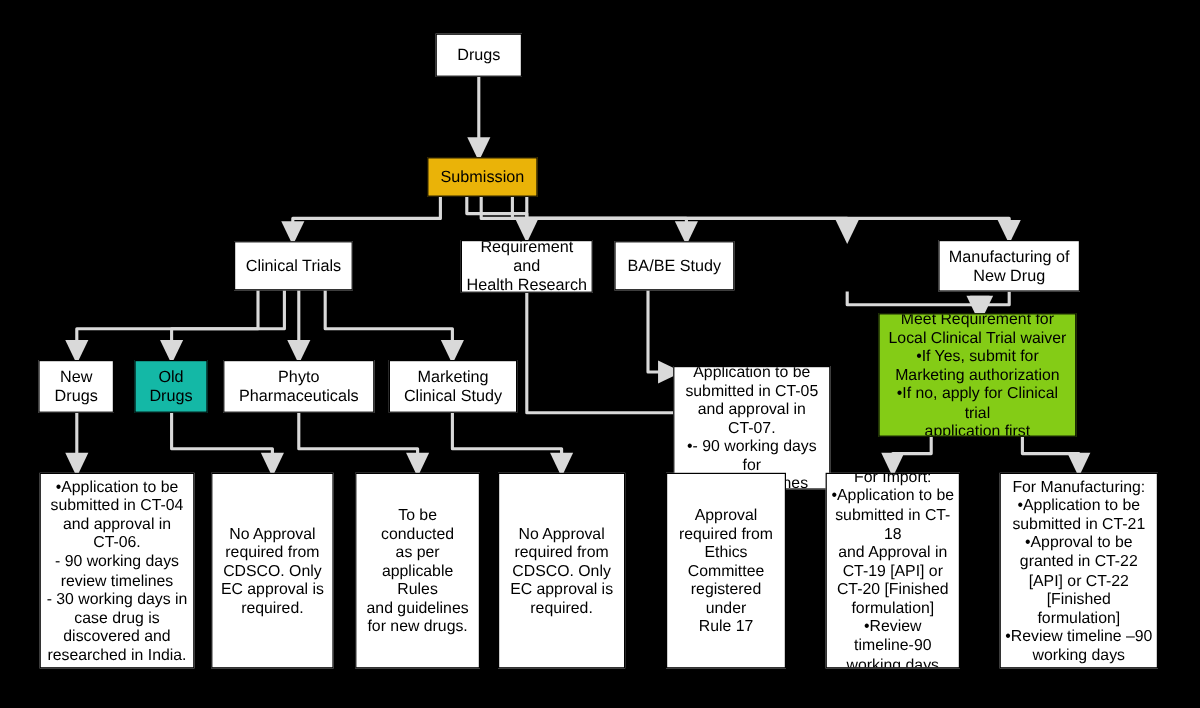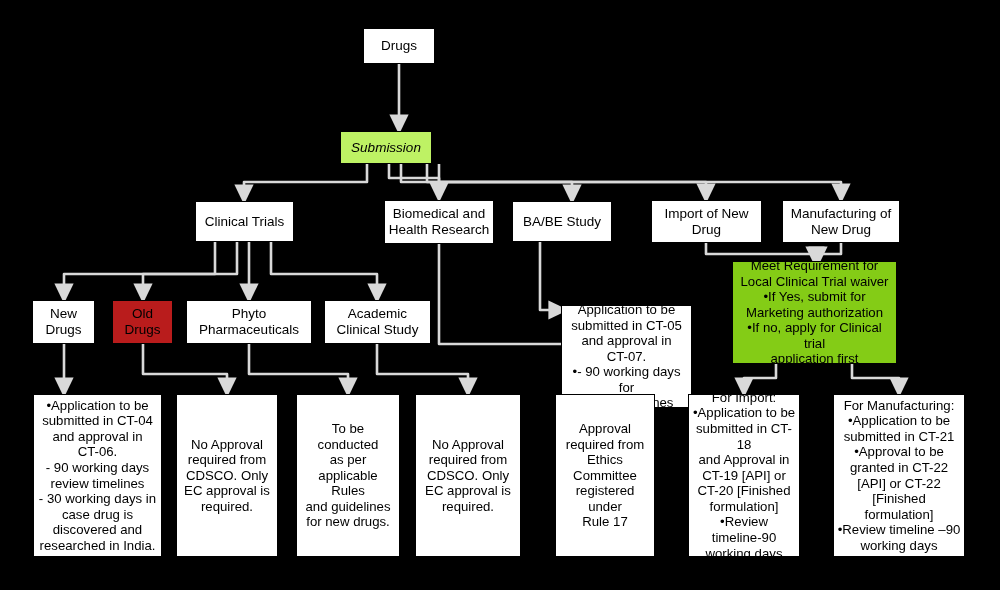--- a/index.html
+++ b/index.html
@@ -80,38 +80,36 @@
       <path d="M706,243 L706,254 L815,254 L815,256"></path>
 
       <path d="M841,243 L841,254 L818,254 L818,256"></path>
 
       <path d="M776,364 L776,378 L744,378 L744,387"></path>
       <path d="M852,364 L852,378 L899,378 L899,387"></path>
     </g>
   </svg>
 
   <div class="node n-small" style="left: 363px; top: 28px; width: 72px; height: 36px; background: rgb(255, 255, 255); border-color: rgb(0, 0, 0);">Drugs</div>
-  <div class="node n-small" style="left: 340px; top: 131px; width: 92px; height: 33px; background: #bef264; border-color: rgb(0, 0, 0); font-style: italic;">Submission</div>
+  <div class="node n-small" style="left: 356px; top: 131px; width: 92px; height: 33px; background: #eab308; border-color: rgb(0, 0, 0);">Submission</div>
 
   <div class="node n-small" style="left: 195px; top: 201px; width: 99px; height: 41px; background: rgb(255, 255, 255); border-color: rgb(0, 0, 0);">Clinical Trials</div>
-  <div class="node n-small" style="left: 384px; top: 200px; width: 110px; height: 44px; background: rgb(255, 255, 255); border-color: rgb(0, 0, 0);">Biomedical and
+  <div class="node n-small" style="left: 384px; top: 200px; width: 110px; height: 44px; background: rgb(255, 255, 255); border-color: rgb(0, 0, 0);">Requirement and
 Health Research</div>
   <div class="node n-small" style="left: 512px; top: 201px; width: 100px; height: 41px; background: rgb(255, 255, 255); border-color: rgb(0, 0, 0);">BA/BE Study</div>
-  <div class="node n-small" style="left: 651px; top: 200px; width: 111px; height: 43px; background: rgb(255, 255, 255); border-color: rgb(0, 0, 0);">Import of New
-Drug</div>
   <div class="node n-small" style="left: 782px; top: 200px; width: 118px; height: 43px; background: rgb(255, 255, 255); border-color: rgb(0, 0, 0);">Manufacturing of
 New Drug</div>
 
   <div class="node n-small" style="left: 32px; top: 300px; width: 63px; height: 44px; background: rgb(255, 255, 255); border-color: rgb(0, 0, 0);">New
 Drugs</div>
-  <div class="node n-small" style="left: 112px; top: 300px; width: 61px; height: 44px; background: #b91c1c; border-color: rgb(0, 0, 0);">Old
+  <div class="node n-small" style="left: 112px; top: 300px; width: 61px; height: 44px; background: #14b8a6; border-color: rgb(0, 0, 0);">Old
 Drugs</div>
   <div class="node n-small" style="left: 186px; top: 300px; width: 126px; height: 44px; background: rgb(255, 255, 255); border-color: rgb(0, 0, 0);">Phyto
 Pharmaceuticals</div>
-  <div class="node n-small" style="left: 324px; top: 300px; width: 107px; height: 44px; background: rgb(255, 255, 255); border-color: rgb(0, 0, 0);">Academic
+  <div class="node n-small" style="left: 324px; top: 300px; width: 107px; height: 44px; background: rgb(255, 255, 255); border-color: rgb(0, 0, 0);">Marketing
 Clinical Study</div>
 
   <div class="node n-detail" style="left: 561px; top: 261px; width: 131px; height: 103px; background: rgb(255, 255, 255); border-color: rgb(0, 0, 0); margin-top: 44px;">Application to be
 submitted in CT-05
 and approval in
 CT-07.
 •- 90 working days for
 review timelines</div>
   <div class="node n-detail" style="left: 732px; top: 261px; width: 165px; height: 103px; background: #84cc16; border-color: rgb(0, 0, 0);">Meet Requirement for
 Local Clinical Trial waiver

